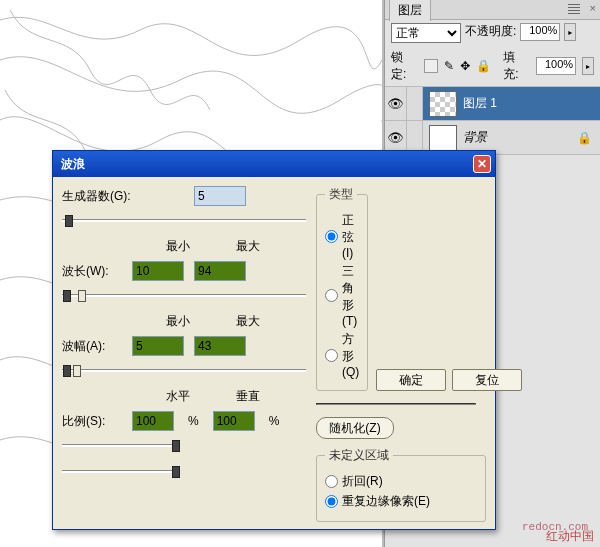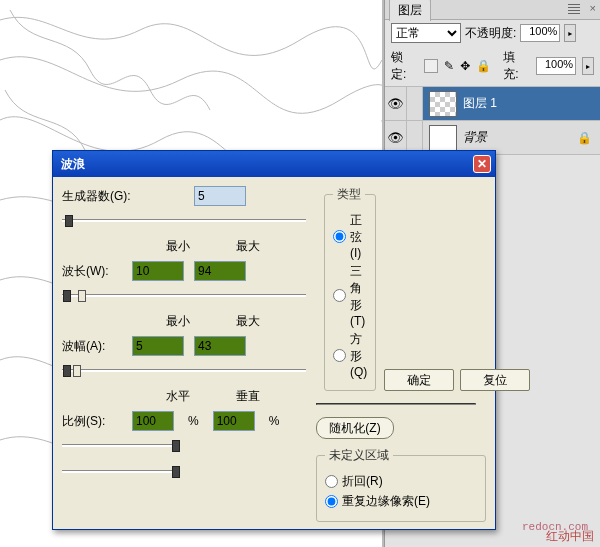--- a/index.html
+++ b/index.html
@@ -52,21 +52,21 @@
     position: absolute; right: 4px; top: 2px;
     font-size: 11px; color: #666;
   }
   .panel-menu {
     position: absolute; right: 20px; top: 4px;
     width: 12px; height: 10px;
     background: repeating-linear-gradient(#666 0 1px, transparent 1px 3px);
   }
   .panel-row {
     display: flex;
-    align-items: center;
+    align-items: flex-start;
     padding: 3px 6px;
     gap: 4px;
   }
   select.blend {
     width: 70px; height: 20px;
     font-size: 12px;
     background: #fff;
   }
   .opacity-input, .fill-input {
     width: 40px; height: 18px;
@@ -377,21 +377,21 @@
         <div class="track"></div>
           <div class="thumb dark" style="left:97%"></div>
       </div>
       <div class="slider" style="width:48%; display:inline-block">
         <div class="track"></div>
           <div class="thumb dark" style="left:97%"></div>
       </div>
     </div>
 
     <div class="dlg-right">
-      <div style="display:flex; gap:8px;margin-left:8px;">
+      <div style="display:flex; gap:8px;">
         <fieldset style="flex:1">
           <legend>类型</legend>
           <div class="radio-row">
               <input type="radio" checked="" style="">
               <span>正弦(I)</span>
             </div>
           <div class="radio-row">
               <input type="radio" style="">
               <span>三角形 (T)</span>
             </div>

